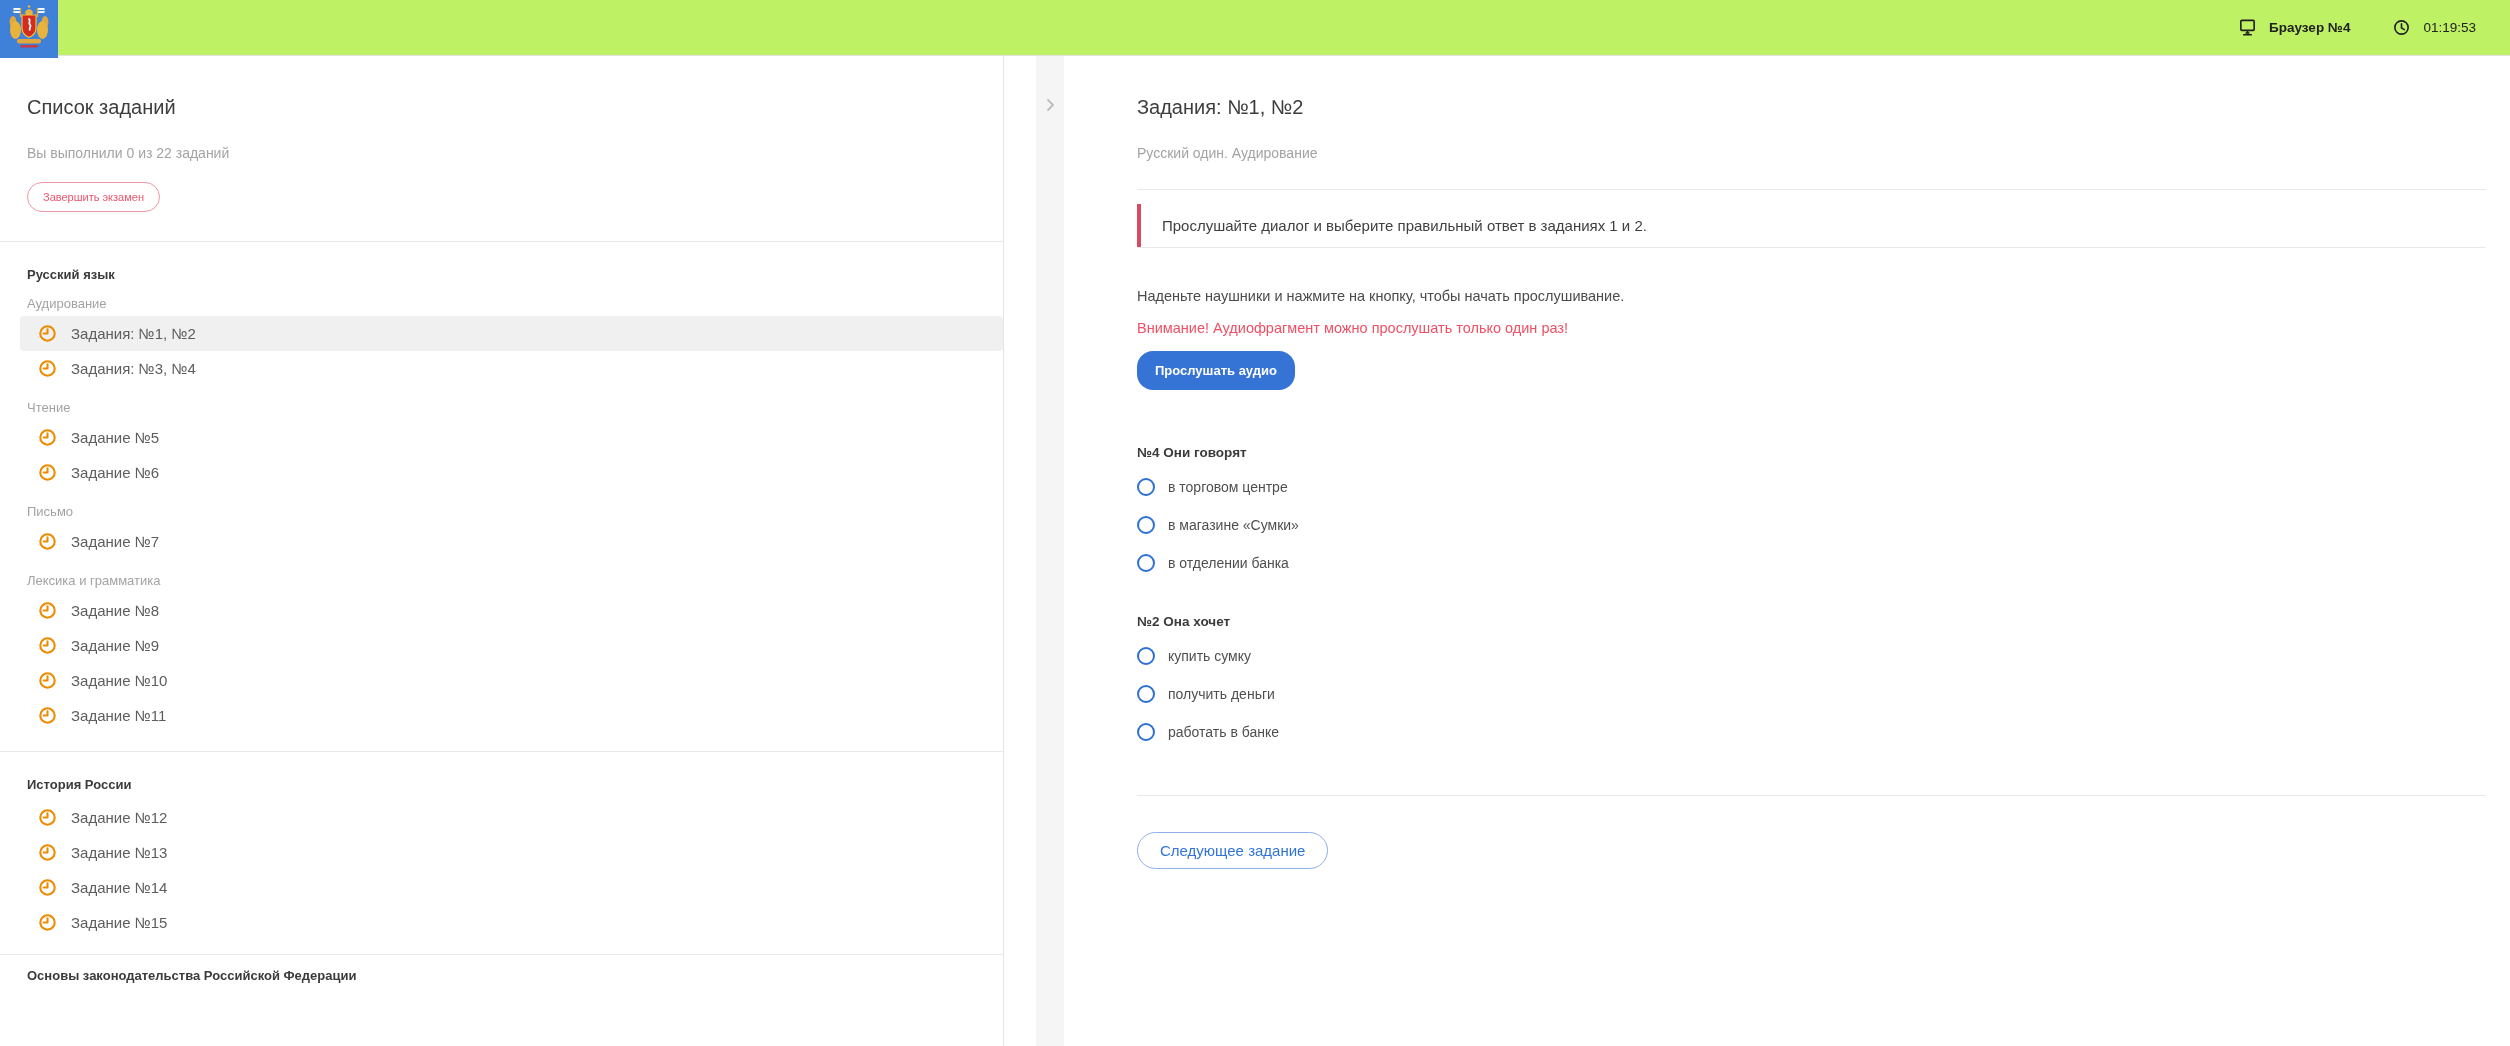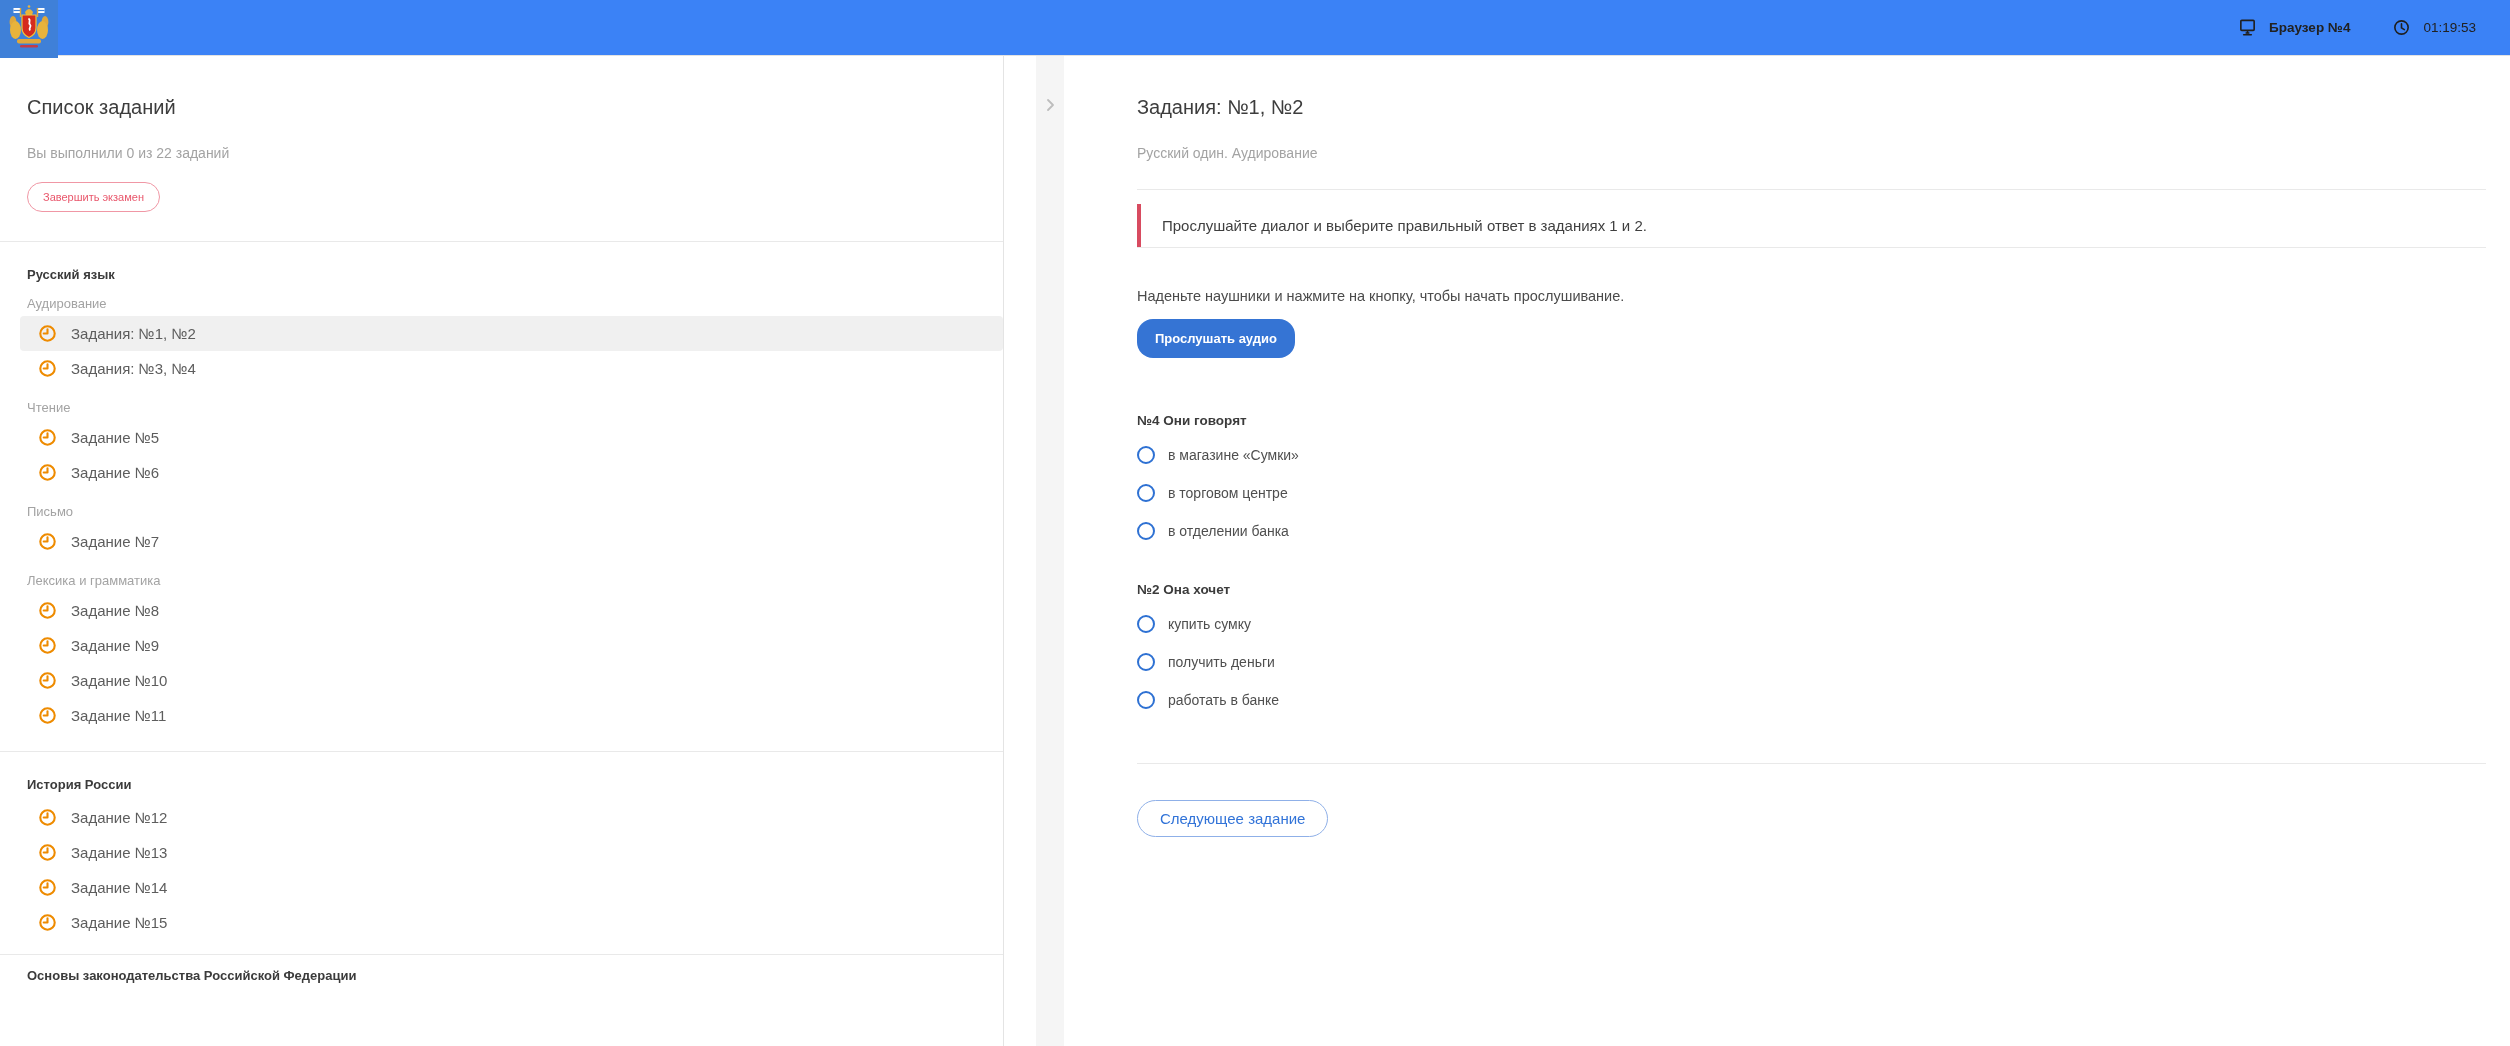--- a/index.html
+++ b/index.html
@@ -1,21 +1,21 @@
 <!DOCTYPE html>
 <html><head>
 <meta charset="utf-8">
 <style>
   * { margin:0; padding:0; box-sizing:border-box; }
   html,body { width:2510px; height:1046px; overflow:hidden; background:#fff;
               font-family:"Liberation Sans", sans-serif; }
 
   
   .topbar { position:absolute; top:0; left:0; right:0; height:56px;
-            background:#3b82f6; border-bottom:1px solid #e2e2e2;
+            background:#bef264; border-bottom:1px solid #e2e2e2;
             display:flex; align-items:center; justify-content:flex-end;
             padding-right:34px; z-index:5; }
   .logo { position:absolute; left:0; top:0; width:58px; height:58px; display:block; }
   .bar-group { display:flex; align-items:center; }
   .bar-label { font-size:13.5px; font-weight:600; color:#212121; margin-left:12px; }
   .bar-time  { font-size:13.5px; font-weight:500; color:#212121; margin-left:12px; }
   .bar-gap { width:42px; }
   .bar-icon { display:block; }
 
   
@@ -270,31 +270,32 @@
 
   <div class="main">
     <div class="main-title">Задания: №1, №2</div>
     <div class="main-subtitle">Русский один. Аудирование</div>
 
     <hr class="hr main-hr1">
     <div class="alert">Прослушайте диалог и выберите правильный ответ в заданиях 1 и 2.</div>
     <hr class="hr main-hr2">
 
     <div class="note">Наденьте наушники и нажмите на кнопку, чтобы начать прослушивание.</div>
+    <div class="warning">Внимание! Аудиофрагмент можно прослушать только один раз!</div>
     <button class="btn-listen">Прослушать аудио</button>
 
     <div class="q-title q1">№4 Они говорят</div>
     <div class="options">
       <label class="option">
         <span class="radio"></span>
+        <span class="option-label">в торговом центре</span>
+      </label>
+      <label class="option">
+        <span class="radio"></span>
         <span class="option-label">в магазине «Сумки»</span>
-      </label>
-      <label class="option">
-        <span class="radio"></span>
-        <span class="option-label">в торговом центре</span>
       </label>
       <label class="option">
         <span class="radio"></span>
         <span class="option-label">в отделении банка</span>
       </label>
     </div>
 
     <div class="q-title q2">№2 Она хочет</div>
     <div class="options">
       <label class="option">

